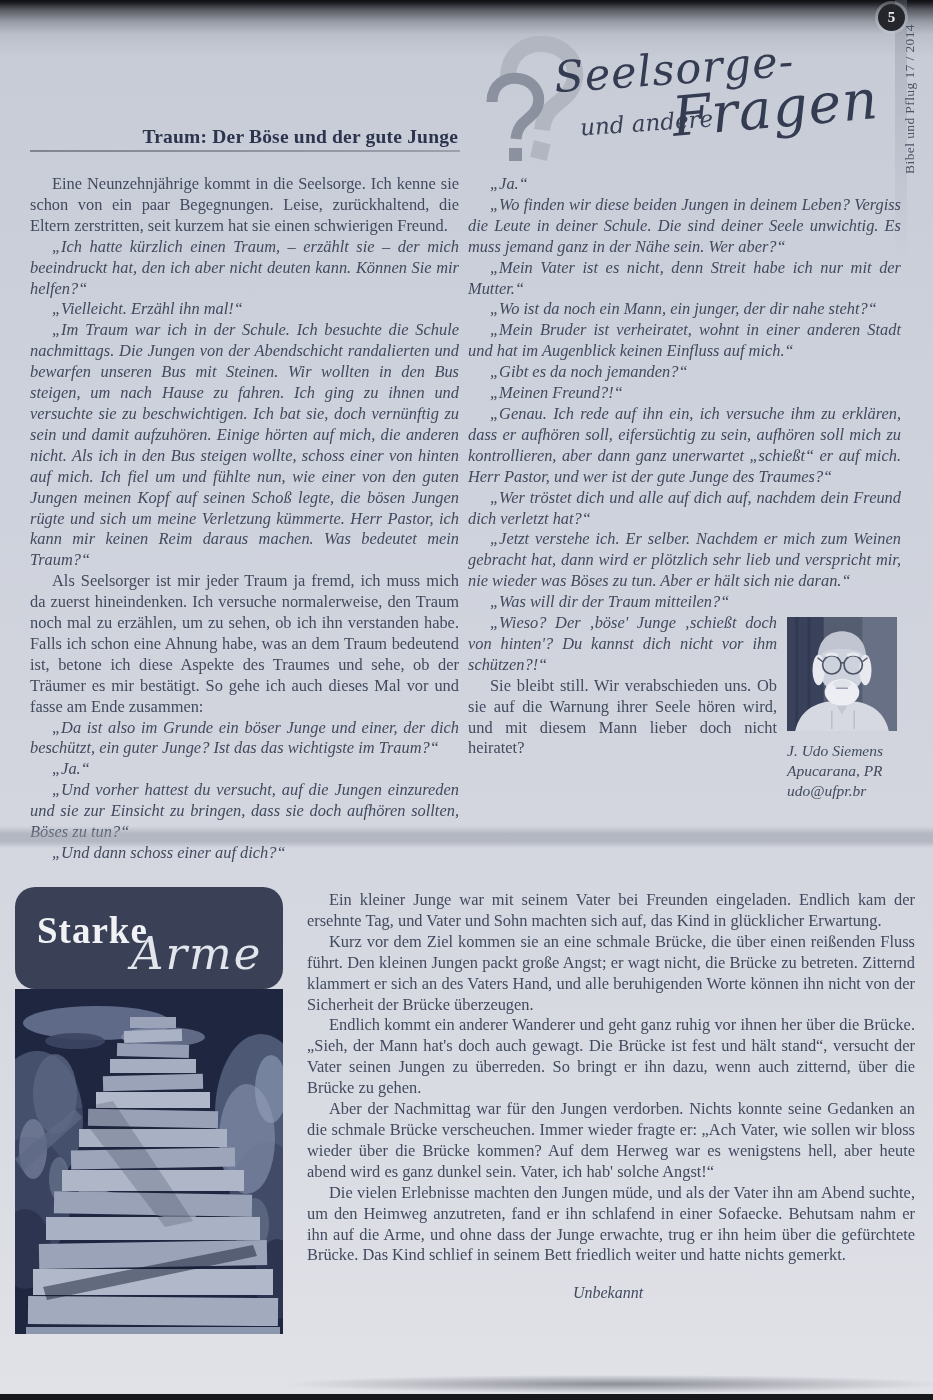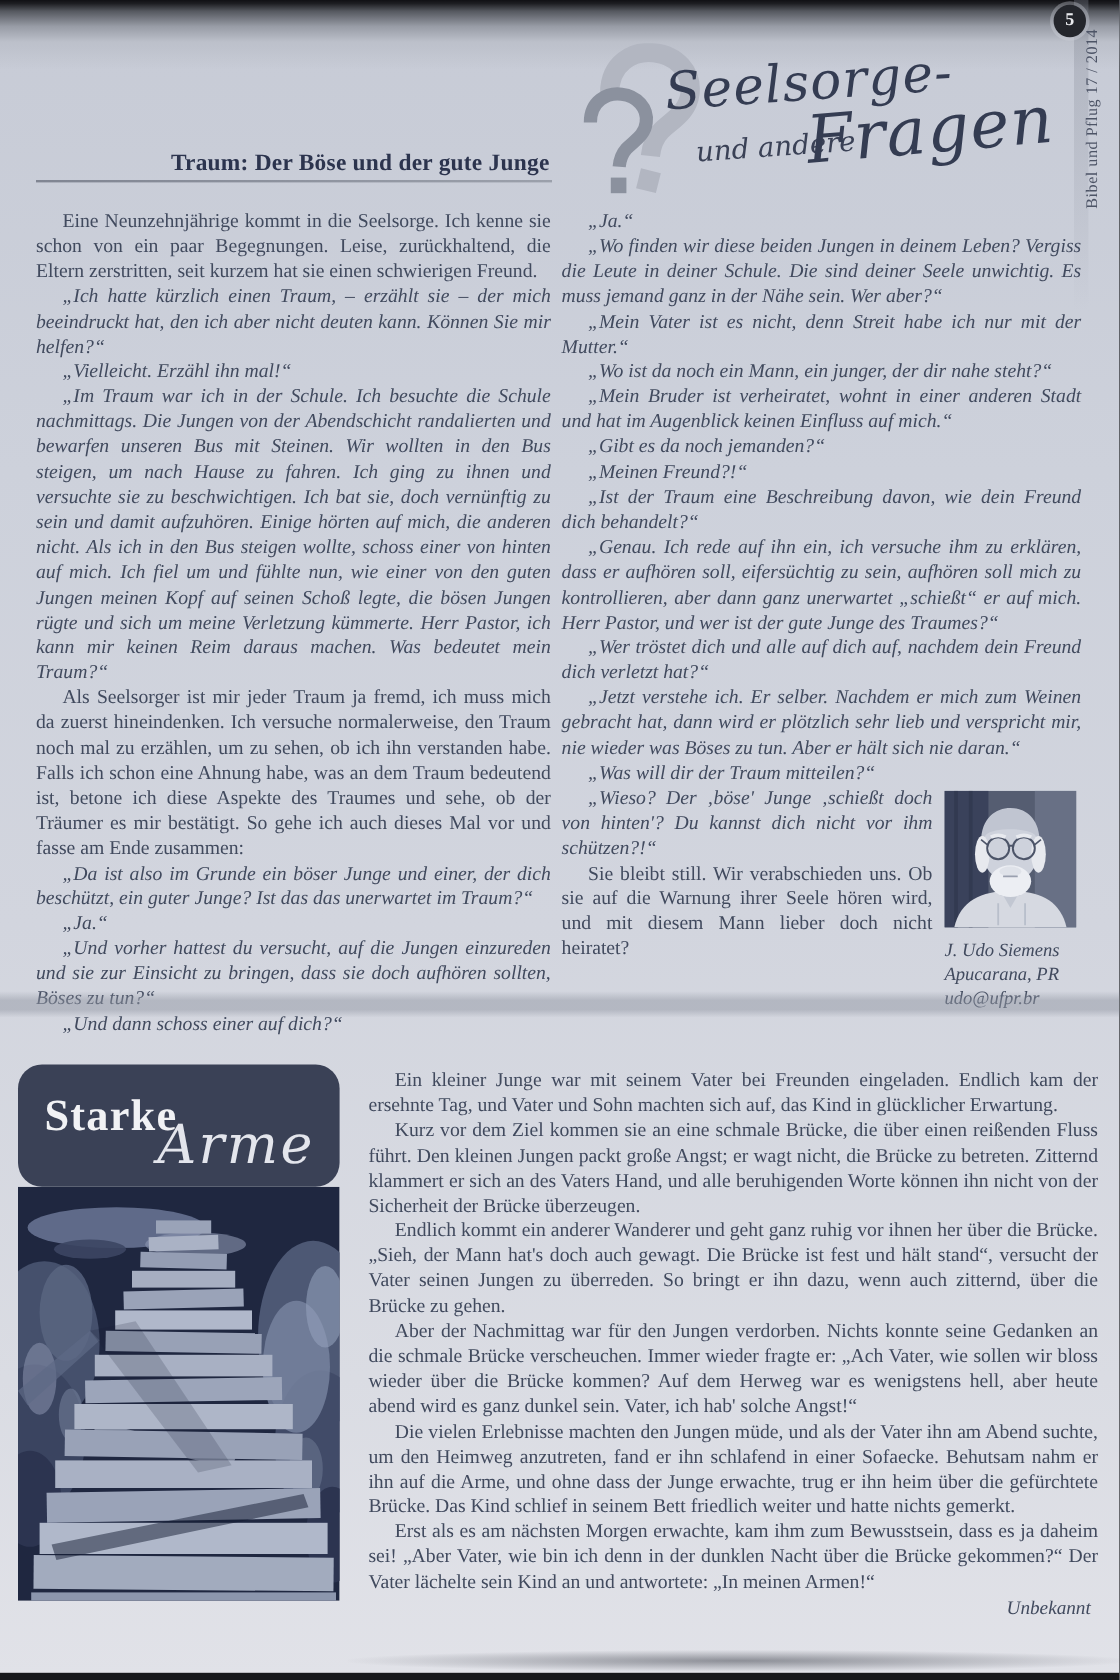--- a/index.html
+++ b/index.html
@@ -52,21 +52,21 @@
 
   
   .starke-hdr { position:absolute; left:15px; top:887px; width:268px; height:102px; background:#3a4156;border-radius:20px; }
   .starke-w1 { position:absolute; left:22px; top:22px; font-weight:bold; font-size:37px;
     color:#f1f2f5; letter-spacing:1px; font-family:"Liberation Serif",serif; }
   .starke-w2 { position:absolute; left:116px; top:40px; font-style:italic; font-size:45px;
     color:#e3e5ec; letter-spacing:2px; font-family:"DejaVu Serif",serif; }
   .starke-photo { position:absolute; left:15px; top:989px; width:268px; height:345px; display:block; }
   .a2 { position:absolute; left:307px; top:890px; width:608px; font-size:16.4px; line-height:20.9px; text-align:justify; }
   .a2 p { margin:0; text-indent:22px; }
-  .a2-credit { text-align:right; font-style:italic; margin-top:2px; padding-right:6px; font-size:16px; }
+  .a2-credit { text-align:center; font-style:italic; margin-top:17px; padding-right:6px; font-size:16px; }
 </style>
 </head>
 <body>
 
 <div class="page">
 
   <div class="scan-top"></div>
   <div class="right-shade"></div>
 
   <div class="page-num">
@@ -90,36 +90,35 @@
 
   <h1 class="a1-title">Traum: Der Böse und der gute Junge</h1>
   <div class="a1-underline"></div>
 
   <div class="col col1">
       <p class="nar">Eine Neunzehnjährige kommt in die Seelsorge. Ich kenne sie schon von ein paar Begegnungen. Leise, zurückhaltend, die Eltern zerstritten, seit kurzem hat sie einen schwierigen Freund.</p>
       <p class="dlg">„Ich hatte kürzlich einen Traum, – erzählt sie – der mich beeindruckt hat, den ich aber nicht deuten kann. Können Sie mir helfen?“</p>
       <p class="dlg">„Vielleicht. Erzähl ihn mal!“</p>
       <p class="dlg">„Im Traum war ich in der Schule. Ich besuchte die Schule nachmittags. Die Jungen von der Abendschicht randalierten und bewarfen unseren Bus mit Steinen. Wir wollten in den Bus steigen, um nach Hause zu fahren. Ich ging zu ihnen und versuchte sie zu beschwichtigen. Ich bat sie, doch vernünftig zu sein und damit aufzuhören. Einige hörten auf mich, die anderen nicht. Als ich in den Bus steigen wollte, schoss einer von hinten auf mich. Ich fiel um und fühlte nun, wie einer von den guten Jungen meinen Kopf auf seinen Schoß legte, die bösen Jungen rügte und sich um meine Verletzung kümmerte. Herr Pastor, ich kann mir keinen Reim daraus machen. Was bedeutet mein Traum?“</p>
       <p class="nar">Als Seelsorger ist mir jeder Traum ja fremd, ich muss mich da zuerst hineindenken. Ich versuche normalerweise, den Traum noch mal zu erzählen, um zu sehen, ob ich ihn verstanden habe. Falls ich schon eine Ahnung habe, was an dem Traum bedeutend ist, betone ich diese Aspekte des Traumes und sehe, ob der Träumer es mir bestätigt. So gehe ich auch dieses Mal vor und fasse am Ende zusammen:</p>
-      <p class="dlg">„Da ist also im Grunde ein böser Junge und einer, der dich beschützt, ein guter Junge? Ist das das unerwartet im Traum?“</p>
+      <p class="dlg">„Da ist also im Grunde ein böser Junge und einer, der dich beschützt, ein guter Junge? Ist das das wichtigste im Traum?“</p>
       <p class="dlg">„Ja.“</p>
       <p class="dlg">„Und vorher hattest du versucht, auf die Jungen einzureden und sie zur Einsicht zu bringen, dass sie doch aufhören sollten, Böses zu tun?“</p>
       <p class="dlg">„Und dann schoss einer auf dich?“</p>
     </div>
 
   <div class="col col2">
     <div>
         <p class="dlg">„Ja.“</p>
         <p class="dlg">„Wo finden wir diese beiden Jungen in deinem Leben? Vergiss die Leute in deiner Schule. Die sind deiner Seele unwichtig. Es muss jemand ganz in der Nähe sein. Wer aber?“</p>
         <p class="dlg">„Mein Vater ist es nicht, denn Streit habe ich nur mit der Mutter.“</p>
         <p class="dlg">„Wo ist da noch ein Mann, ein junger, der dir nahe steht?“</p>
         <p class="dlg">„Mein Bruder ist verheiratet, wohnt in einer anderen Stadt und hat im Augenblick keinen Einfluss auf mich.“</p>
         <p class="dlg">„Gibt es da noch jemanden?“</p>
         <p class="dlg">„Meinen Freund?!“</p>
-        <p class="dlg">„Ist der Traum eine Beschreibung davon, wie dein Freund dich behandelt?“</p>
         <p class="dlg">„Genau. Ich rede auf ihn ein, ich versuche ihm zu erklären, dass er aufhören soll, eifersüchtig zu sein, aufhören soll mich zu kontrollieren, aber dann ganz unerwartet „schießt“ er auf mich. Herr Pastor, und wer ist der gute Junge des Traumes?“</p>
         <p class="dlg">„Wer tröstet dich und alle auf dich auf, nachdem dein Freund dich verletzt hat?“</p>
         <p class="dlg">„Jetzt verstehe ich. Er selber. Nachdem er mich zum Weinen gebracht hat, dann wird er plötzlich sehr lieb und verspricht mir, nie wieder was Böses zu tun. Aber er hält sich nie daran.“</p>
         <p class="dlg">„Was will dir der Traum mitteilen?“</p>
       </div>
     <div class="author-float">
       <svg class="portrait-svg" viewBox="0 0 108 112">
         <rect x="0" y="0" width="108" height="112" fill="#555d71"></rect>
         <rect x="0" y="0" width="36" height="112" fill="#3a425b"></rect>
         <rect x="8" y="0" width="3" height="112" fill="#323a51"></rect>
@@ -208,21 +207,20 @@
     <polygon points="60,120 98,112 178,232 150,238" fill="#141c32" opacity="0.18"></polygon>
   </svg>
 
   <div class="a2">
     <div>
         <p class="nar">Ein kleiner Junge war mit seinem Vater bei Freunden eingeladen. Endlich kam der ersehnte Tag, und Vater und Sohn machten sich auf, das Kind in glücklicher Erwartung.</p>
         <p class="nar">Kurz vor dem Ziel kommen sie an eine schmale Brücke, die über einen reißenden Fluss führt. Den kleinen Jungen packt große Angst; er wagt nicht, die Brücke zu betreten. Zitternd klammert er sich an des Vaters Hand, und alle beruhigenden Worte können ihn nicht von der Sicherheit der Brücke überzeugen.</p>
         <p class="nar">Endlich kommt ein anderer Wanderer und geht ganz ruhig vor ihnen her über die Brücke. „Sieh, der Mann hat's doch auch gewagt. Die Brücke ist fest und hält stand“, versucht der Vater seinen Jungen zu überreden. So bringt er ihn dazu, wenn auch zitternd, über die Brücke zu gehen.</p>
         <p class="nar">Aber der Nachmittag war für den Jungen verdorben. Nichts konnte seine Gedanken an die schmale Brücke verscheuchen. Immer wieder fragte er: „Ach Vater, wie sollen wir bloss wieder über die Brücke kommen? Auf dem Herweg war es wenigstens hell, aber heute abend wird es ganz dunkel sein. Vater, ich hab' solche Angst!“</p>
         <p class="nar">Die vielen Erlebnisse machten den Jungen müde, und als der Vater ihn am Abend suchte, um den Heimweg anzutreten, fand er ihn schlafend in einer Sofaecke. Behutsam nahm er ihn auf die Arme, und ohne dass der Junge erwachte, trug er ihn heim über die gefürchtete Brücke. Das Kind schlief in seinem Bett friedlich weiter und hatte nichts gemerkt.</p>
-        <p class="nar">Erst als es am nächsten Morgen erwachte, kam ihm zum Bewusstsein, dass es ja daheim sei! „Aber Vater, wie bin ich denn in der dunklen Nacht über die Brücke gekommen?“ Der Vater lächelte sein Kind an und antwortete: „In meinen Armen!“</p>
       </div>
     <div class="a2-credit">Unbekannt</div>
   </div>
 
   <div class="scan-bottom-smudge"></div>
   <div class="scan-bottom-line"></div>
 
 </div>
 
 </body></html>

